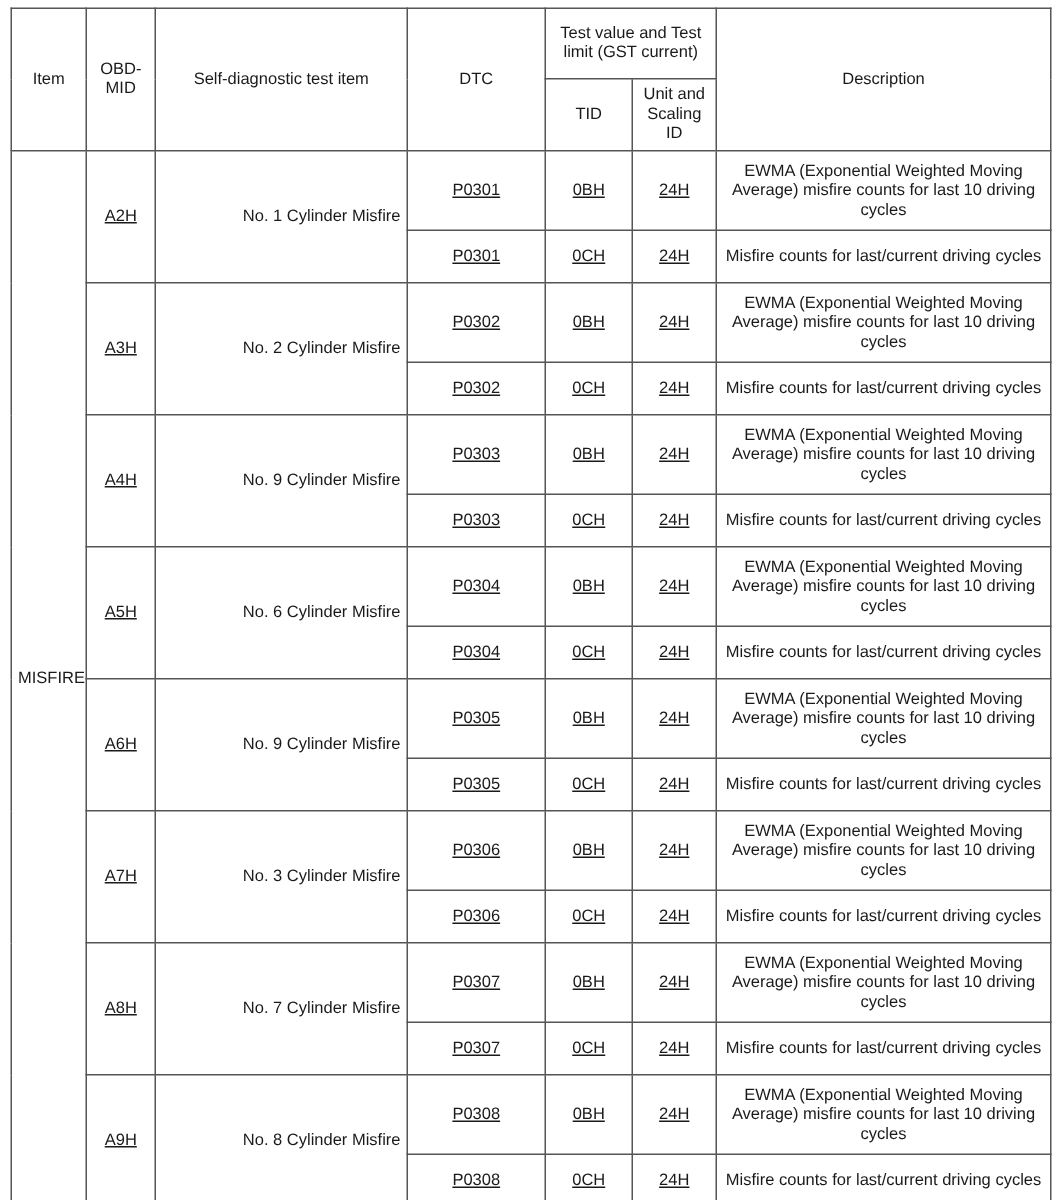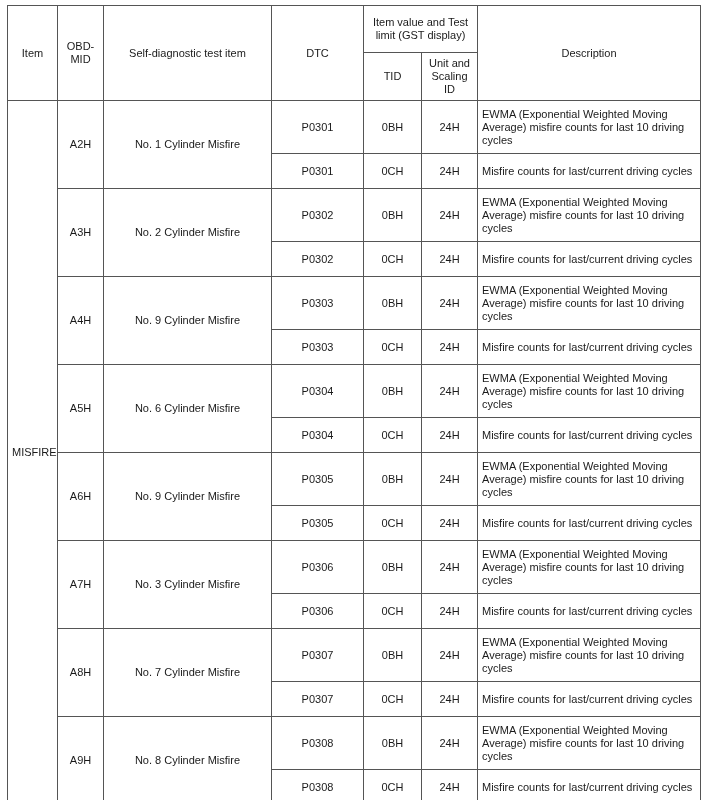--- a/index.html
+++ b/index.html
@@ -27,24 +27,24 @@
     vertical-align: middle;
     padding: 3px 4px;
     font-weight: normal;
     overflow: hidden;
   }
   thead th { text-align: center; }
   thead tr.h1 { height: 47px; }
   thead tr.h2 { height: 48px; }
   tbody tr.row-tall  { height: 53px; }
   tbody tr.row-short { height: 35px; }
-  td.center    { text-align: center; }
-  td.left      { text-align: center; padding-left: 10px; }
+  td.center    { text-align: center; text-decoration: underline; }
+  td.left      { text-align: right; padding-left: 10px; }
   td.item-cell { text-align: left; padding-left: 5px; }
-  td.desc      { text-align: left; padding-left: 5px; padding-right: 4px; }
+  td.desc      { text-align: center; padding-left: 5px; padding-right: 4px; }
   col.c-item { width: 50px; }
   col.c-mid  { width: 46px; }
   col.c-test { width: 168px; }
   col.c-dtc  { width: 92px; }
   col.c-tid  { width: 58px; }
   col.c-unit { width: 56px; }
   col.c-desc { width: auto; }
 </style>
 </head>
 <body>
@@ -59,21 +59,21 @@
       <col class="c-tid">
       <col class="c-unit">
       <col class="c-desc">
     </colgroup>
     <thead>
       <tr class="h1">
         <th rowspan="2">Item</th>
         <th rowspan="2">OBD-MID</th>
         <th rowspan="2">Self-diagnostic test item</th>
         <th rowspan="2">DTC</th>
-        <th colspan="2">Item value and Test limit (GST display)</th>
+        <th colspan="2">Test value and Test limit (GST current)</th>
         <th rowspan="2">Description</th>
       </tr>
       <tr class="h2">
         <th>TID</th>
         <th>Unit and Scaling ID</th>
       </tr>
     </thead>
     <tbody>
         <tr class="row-tall">
           <td class="item-cell" rowspan="16">MISFIRE</td>

